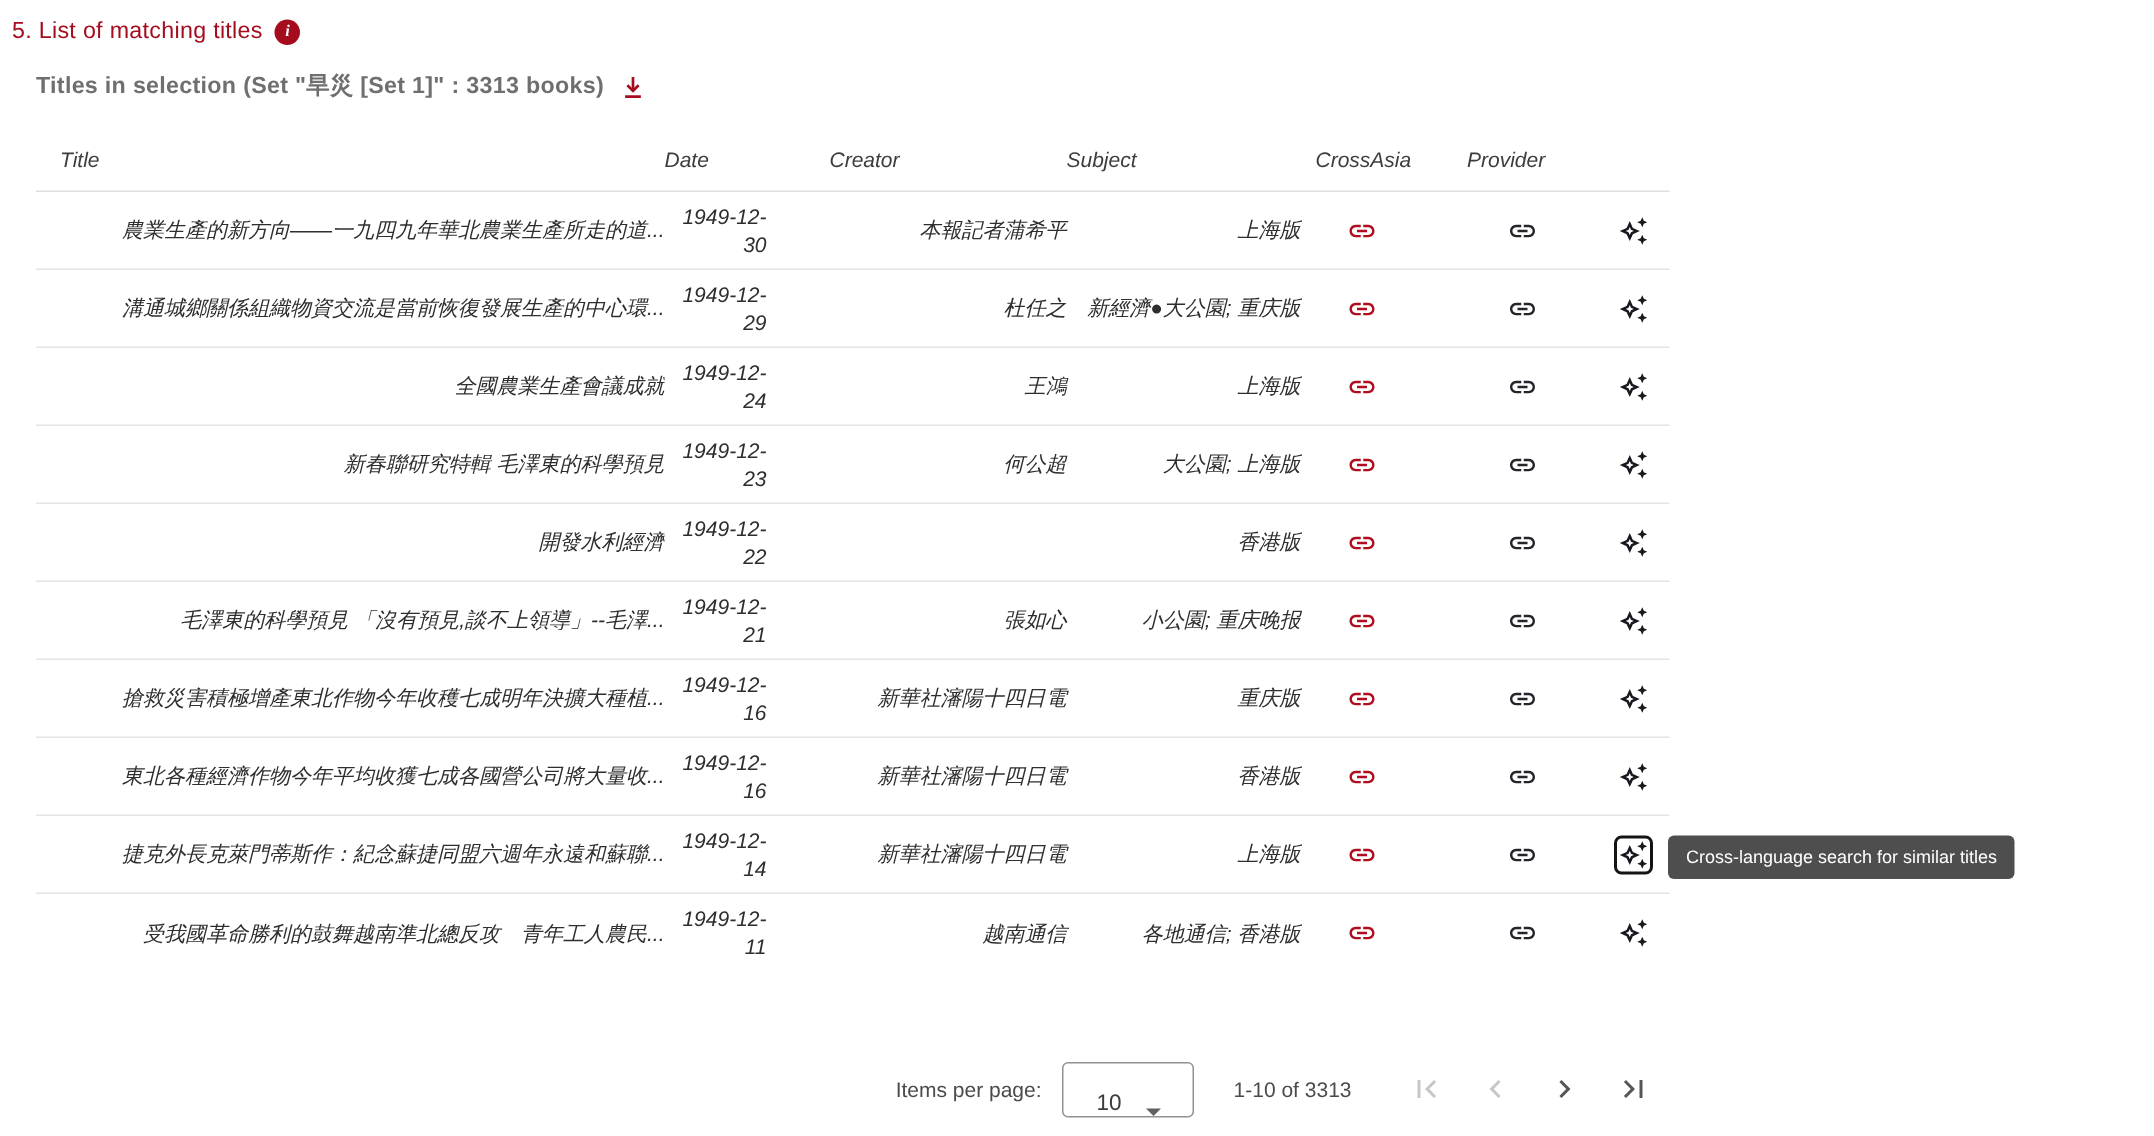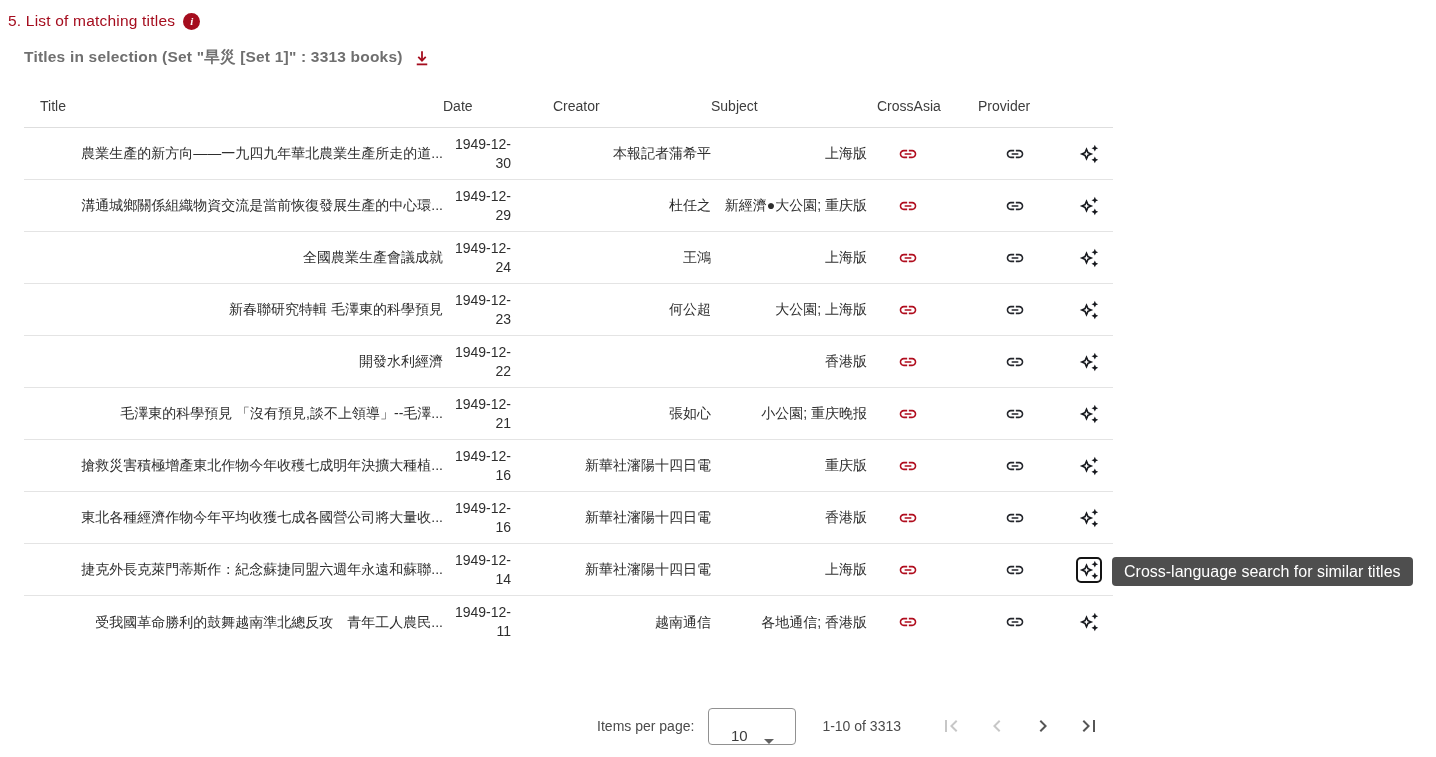--- a/index.html
+++ b/index.html
@@ -12,21 +12,21 @@
   .section-title { color:#a50d1e; font-size:15.5px; font-weight:normal; letter-spacing:.2px; }
   .info-icon { width:17px; height:17px; border-radius:50%; background:#a50d1e; color:#fff;
                font-size:11px; font-weight:bold; display:inline-flex; align-items:center; justify-content:center;
                font-family:"Liberation Serif",serif; font-style:italic; cursor:pointer; }
 
   .subtitle-row { position:absolute; left:24px; top:47px; display:flex; align-items:center; gap:10px; }
   .subtitle { color:#6f6f6f; font-size:15.5px; font-weight:bold; letter-spacing:.2px; }
   .download-btn { color:#a50d1e; display:inline-flex; cursor:pointer; background:none; border:none; }
 
   
-  .titles-table { position:absolute; left:24px; top:85px; width:1089px; }
+  .titles-table { position:absolute; left:24px; top:85px; width:1089px;font-style:italic; }
   .t-row { display:flex; align-items:center; width:100%; }
   .t-head { height:43px; border-bottom:1px solid #dedede; }
   .t-body-row { height:52px; border-bottom:1px solid #e4e4e4;text-align:right; }
   .t-body-row:last-child { border-bottom:none; }
   .th { color:#3d3d3d; font-size:14px; font-weight:normal; }
   .td { color:#2e2e2e; font-size:14px; line-height:19px; }
 
   .col-title    { width:419px; padding-left:16px; }
   .col-date     { width:110px; }
   .col-creator  { width:158px; }
@@ -42,21 +42,21 @@
   .icon-btn { background:none; border:2px solid transparent; border-radius:5px; padding:1px;
               display:inline-flex; align-items:center; justify-content:center; cursor:pointer; }
   .icon-btn svg { display:block; }
   .link-red  { color:#b00d1e; }
   .link-dark { color:#23252b; }
   .sparkle   { color:#17191e; }
   .sparkle-btn.focused { border-color:#141414; }
 
   
   .tooltip { position:absolute; left:1112px; top:557px; background:#4e4e4e; color:#fff;
-             font-size:16px; line-height:17px; padding:6px 12px; border-radius:4px; white-space:nowrap; }
+             font-size:12px; line-height:17px; padding:6px 12px; border-radius:4px; white-space:nowrap; }
 
   
   .paginator { position:absolute; left:24px; top:701px; width:1085px; height:50px;
                display:flex; align-items:center; justify-content:flex-end; color:#4b4b4b; font-size:14px; }
   .ipp-label { margin-right:14px;margin-left:16px; }
   .ipp-select { width:88px; height:37px; border:1px solid #919191; border-radius:4px; background:#fff;
                 display:flex; align-items:flex-end; justify-content:center; gap:16px; cursor:pointer; margin-right:26px; }
   .ipp-value { font-size:15px; color:#3c3c3c; }
   .caret-down { width:0; height:0; border-left:5px solid transparent; border-right:5px solid transparent;
                 border-top:5px solid #616161; }

